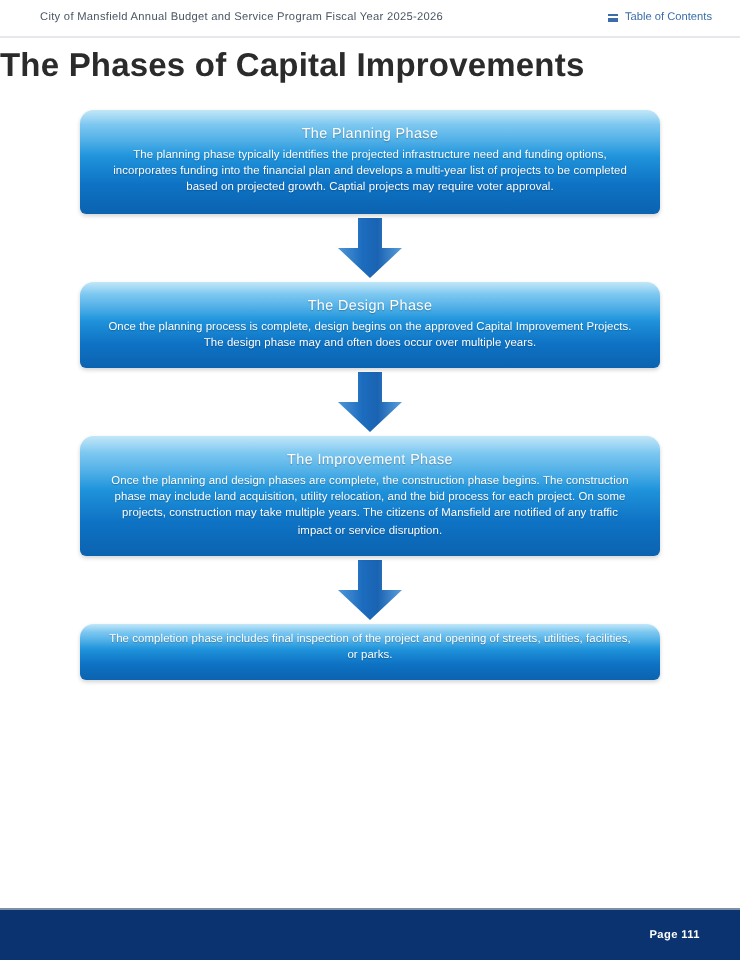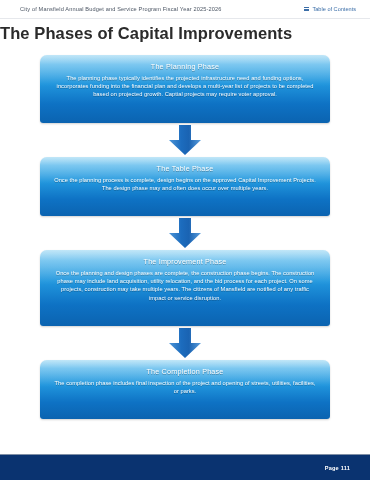--- a/index.html
+++ b/index.html
@@ -90,21 +90,21 @@
     background: linear-gradient(to bottom,
         #a7dcf5 0%,
         #5ab9ec 14%,
         #2196dd 42%,
         #0e72c4 72%,
         #0b63b0 100%);
     box-shadow: 0 1px 2px rgba(0,0,0,0.18);
     color: #ffffff;
     text-align: center;
     box-sizing: border-box;
-    padding: 4px 10px 22px 10px;
+    padding: 4px 10px 6px 10px;
     overflow: hidden;
   }
   .phase-box::after {
     content: "";
     position: absolute;
     left: 0; right: 0; top: 0;
     height: 46%;
     background: linear-gradient(to bottom, rgba(255,255,255,0.30), rgba(255,255,255,0));
     pointer-events: none;
   }
@@ -193,21 +193,21 @@
           <stop offset="38%" stop-color="#1c6cbe"></stop>
           <stop offset="62%" stop-color="#1a63b2"></stop>
           <stop offset="100%" stop-color="#5b9edd"></stop>
         </linearGradient>
       </defs>
       <polygon points="11,0 23,0 23,15 33,15 17,30 1,15 11,15" fill="url(#ag1)"></polygon>
     </svg>
   </div>
 
   <div class="phase-box">
-    <div class="phase-title">The Table Phase</div>
+    <div class="phase-title">The Design Phase</div>
     <div class="phase-body">Once the planning process is complete, design begins on the approved Capital Improvement Projects.  The design phase may and often does occur over multiple years.</div>
   </div>
 
   <div class="arrow-wrap">
     <svg class="arrow" viewBox="0 0 34 30">
       <polygon points="11,0 23,0 23,15 33,15 17,30 1,15 11,15" fill="url(#ag1)"></polygon>
     </svg>
   </div>
 
   <div class="phase-box">
@@ -215,21 +215,20 @@
     <div class="phase-body">Once the planning and design phases are complete, the construction phase begins. The construction phase may include land acquisition, utility relocation, and the bid process for each project. On some projects, construction may take multiple years. The citizens of Mansfield are notified of any traffic impact or service disruption.</div>
   </div>
 
   <div class="arrow-wrap">
     <svg class="arrow" viewBox="0 0 34 30">
       <polygon points="11,0 23,0 23,15 33,15 17,30 1,15 11,15" fill="url(#ag1)"></polygon>
     </svg>
   </div>
 
   <div class="phase-box">
-    <div class="phase-title">The Completion Phase</div>
     <div class="phase-body">The completion phase includes final inspection of the project and opening of streets, utilities, facilities, or parks.</div>
   </div>
 
 </div>
 
 <div class="footer">
   <span class="page-number">Page 111</span>
 </div>
 
 </body></html>

